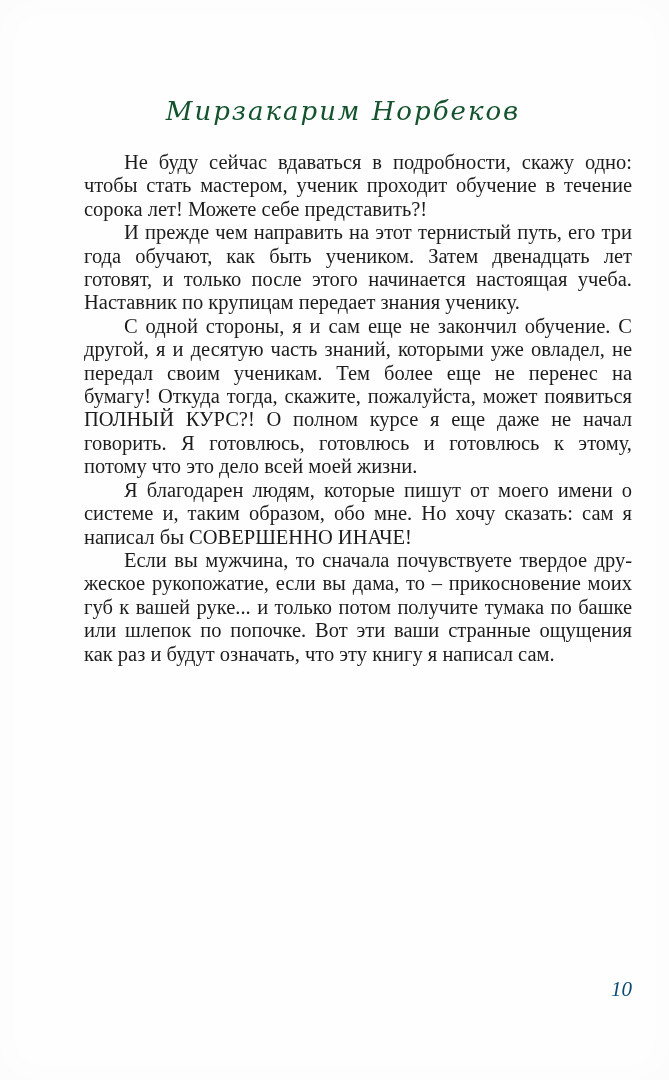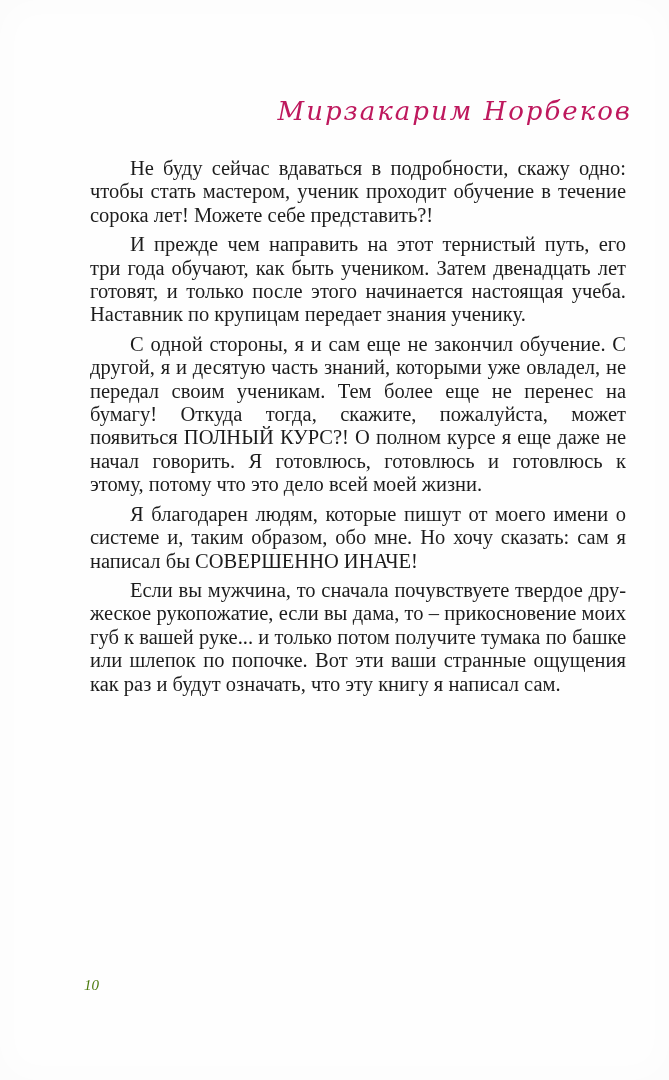--- a/index.html
+++ b/index.html
@@ -13,57 +13,57 @@
     height: 1080px;
     background: #fefefe;
     overflow: hidden;
     font-family: "Liberation Serif", serif;
     color: #1c1c1c;
     box-shadow: inset 0 0 40px rgba(0,0,0,0.015);
   }
   .running-head {
     position: absolute;
     top: 96px;
-    left: 84px;
+    left: 69px;
     width: 548px;
-    text-align: right;
+    text-align: center;
     font-family: "DejaVu Serif", serif;
     font-style: italic;
     font-size: 26px;
     letter-spacing: 2px;
-    color: #be185d;
+    color: #14532d;
     white-space: nowrap;
   }
   .body-text {
     position: absolute;
     top: 151px;
     left: 84px;
     width: 548px;
     height: 806px;
     overflow: hidden;
     font-size: 20.5px;
     line-height: 23.4px;
     text-align: justify;
     color: #1c1c1c;
   }
   .body-text p {
-    margin: 6px;
+    margin: 0;
     padding: 0;
     text-indent: 40px;
     hyphens: manual;
   }
   .page-number {
     position: absolute;
     top: 977px;
     left: 84px;
     width: 548px;
-    text-align: left;
+    text-align: right;
     font-style: italic;
-    font-size: 15px;
-    color: #4d7c0f;
+    font-size: 21px;
+    color: #0c4a6e;
   }
 </style>
 </head>
 <body>
 
 <div class="page">
   <div class="running-head">Мирзакарим Норбеков</div>
 
   <div class="body-text">
       <p>Не буду сейчас вдаваться в подробности, скажу одно: чтобы стать мастером, ученик проходит обучение в те­чение сорока лет! Можете себе представить?!</p>

